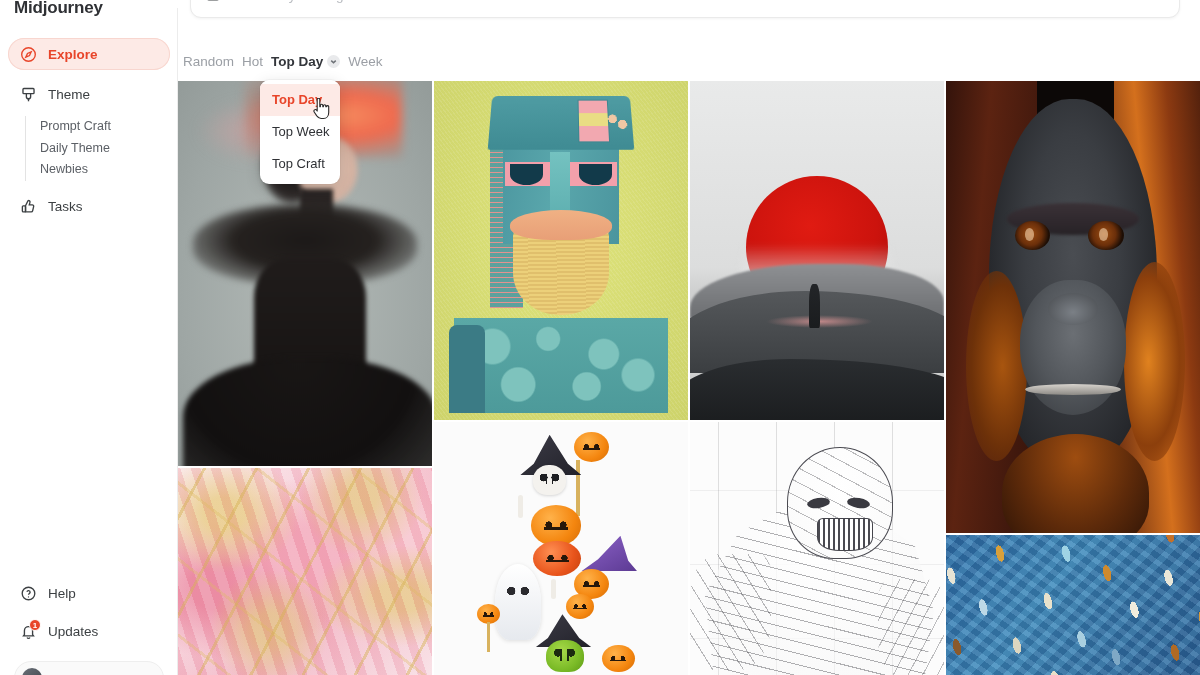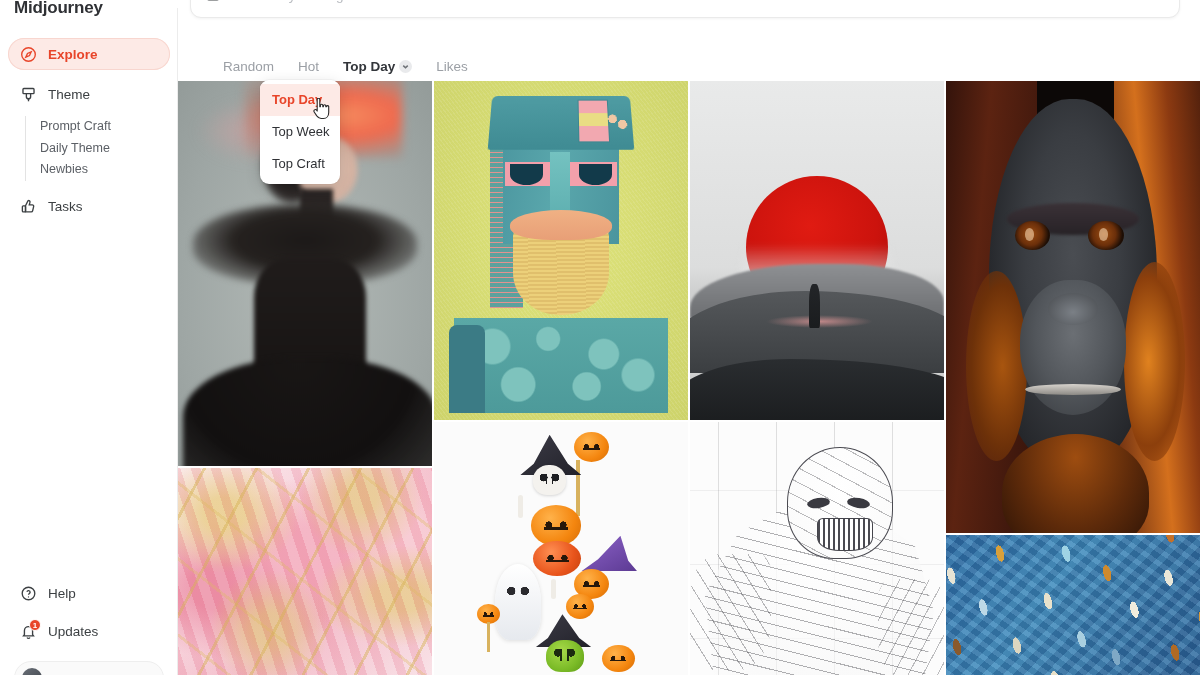--- a/index.html
+++ b/index.html
@@ -73,21 +73,21 @@
     background:#fff; border:1px solid #eaeaea; border-radius:11px;
     box-shadow:0 1px 3px rgba(0,0,0,.05);
     display:flex; align-items:center; padding:0 14px; gap:10px; z-index:30;
   }
   #searchbar .img-ico { width:16px; height:16px; flex:0 0 16px; }
   #searchbar .ph { font-size:13.5px; color:#b9bcc1; }
 
   
   #tabs {
     position:absolute; left:183px; top:54px; height:20px;
-    display:flex; align-items:flex-end; gap:24px; z-index:25;margin-left:40px;
+    display:flex; align-items:flex-start; gap:8px; z-index:25;
   }
   .tab { font-size:13.5px; color:#9b9fa5; cursor:pointer; white-space:nowrap; }
   .tab.active { color:#33363b; font-weight:700; display:flex; align-items:center; gap:4px; }
   .chev { width:13px; height:13px; border-radius:50%; background:#e9eaec;
           display:flex; align-items:center; justify-content:center; }
   .chev svg { stroke:#6e7277; stroke-width:2; fill:none; }
 
   
   #dropdown {
     position:absolute; left:260px; top:80px; width:80px;
@@ -447,21 +447,21 @@
     <div class="tab">Random</div>
     <div class="tab">Hot</div>
     <div class="tab active">
       <span>Top Day</span>
       <span class="chev">
         <svg viewBox="0 0 12 12" width="9" height="9">
             <path d="M3 4.8 6 7.6 9 4.8"></path>
           </svg>
       </span>
     </div>
-    <div class="tab">Likes</div>
+    <div class="tab">Week</div>
   </div>
 
   <div id="grid">
 
     <div class="col">
       <div class="card" style="height:385px;" title="blurred woman in black tulle dress with coral floral headpiece">
         <div class="clip art-fashion">
           <div class="bg"></div>
             <div class="hat2"></div>
             <div class="hat"></div>

